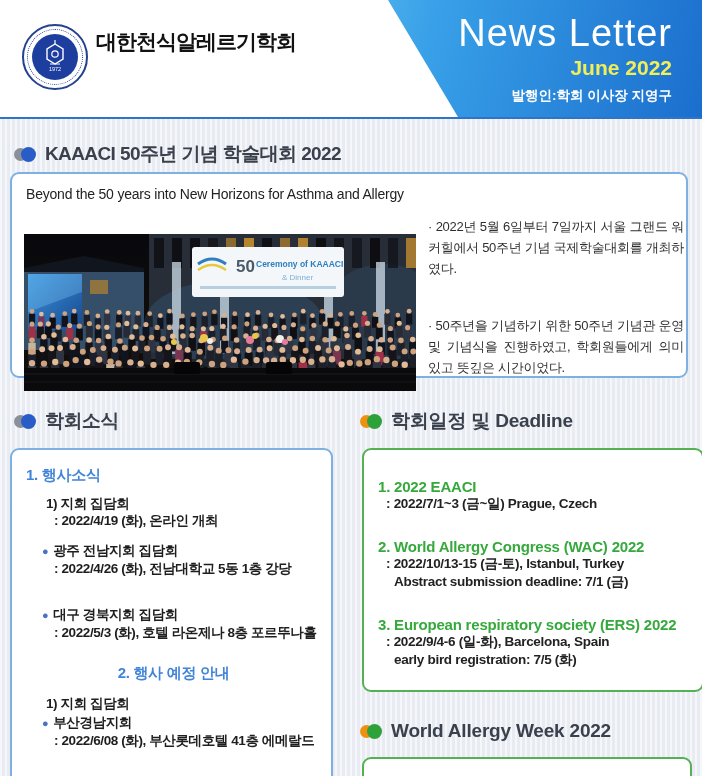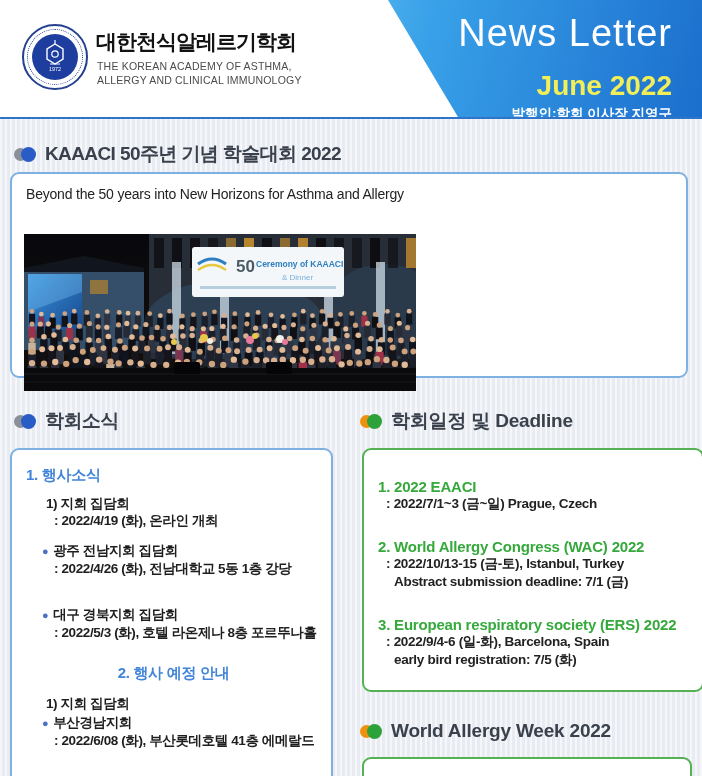--- a/index.html
+++ b/index.html
@@ -8,21 +8,21 @@
         background:#edf0f5;
         background-image:repeating-linear-gradient(90deg,rgba(255,255,255,.45) 0 2px,rgba(190,198,210,.10) 2px 5px);}
   
   .header{position:absolute;left:0;top:0;width:702px;height:118px;background:#ffffff;}
   .header-rule{position:absolute;left:0;top:117px;width:702px;height:2px;background:#2e74c8;}
   .header-blue{position:absolute;left:0;top:0;width:702px;height:117px;
                background:linear-gradient(105deg,#7ed7f8 28%,#38a0e8 60%,#1b6ecd 100%);
                clip-path:polygon(388px 0,702px 0,702px 117px,458px 117px);}
   .header-text{position:absolute;right:30px;top:12px;text-align:right;color:#fff;}
   .nl-title{font-size:38px;line-height:42px;letter-spacing:1px;font-weight:normal;color:#ffffff;}
-  .nl-issue{font-size:28px;line-height:24px;font-weight:bold;color:#f1ee58;margin-top:20px;}
+  .nl-issue{font-size:21px;line-height:24px;font-weight:bold;color:#f1ee58;margin-top:2px;}
   .nl-pub{font-size:13.5px;line-height:17px;color:#ffffff;margin-top:7px;font-weight:bold;}
   
   .logo{position:absolute;left:22px;top:24px;width:66px;height:66px;}
   .logo .outer{position:absolute;left:0;top:0;width:62px;height:62px;border-radius:50%;
                background:#fff;border:2px solid #24418f;}
   .logo .ring{position:absolute;left:5px;top:5px;width:54px;height:54px;border-radius:50%;
               border:1px dotted #24418f;}
   .logo .inner{position:absolute;left:10px;top:10px;width:46px;height:46px;border-radius:50%;
                background:#1d3e9e;display:flex;align-items:center;justify-content:center;}
   .org-ko{position:absolute;left:96px;top:28px;font-size:21px;font-weight:bold;color:#121212;
@@ -92,24 +92,20 @@
         <svg width="36" height="36" viewBox="0 0 36 36">
           <polygon points="18,5 26,10 26,20 18,25 10,20 10,10" fill="none" stroke="#ffffff" stroke-width="1.4"></polygon>
           <line x1="18" y1="1" x2="18" y2="5" stroke="#ffffff" stroke-width="1.2"></line>
           <circle cx="18" cy="15" r="3.2" fill="none" stroke="#ffffff" stroke-width="1.2"></circle>
           <line x1="13" y1="25" x2="23" y2="25" stroke="#ffffff" stroke-width="1"></line>
           <text x="18" y="32" font-size="5.5" fill="#ffffff" text-anchor="middle" font-family="Liberation Sans, sans-serif">1972</text>
         </svg>
       </span>
     </div>
     <div class="org-ko">대한천식알레르기학회</div>
-    <div class="org-en">
-      <div>THE KOREAN ACADEMY OF ASTHMA,</div>
-      <div>ALLERGY AND CLINICAL IMMUNOLOGY</div>
-    </div>
   </div>
   <div class="header-rule"></div>
 
   <div class="sec-head hd-congress">
     <span class="dots dots-blue">
         <i class="back"></i>
         <i class="front"></i>
       </span>
     <span class="sec-title">KAAACI 50주년 기념 학술대회 2022</span>
   </div>
@@ -561,20 +557,24 @@
         </g>
 
         <rect x="0" y="134" width="396" height="23" fill="#0a0a0d"></rect>
         <line x1="0" y1="140" x2="396" y2="140" stroke="#1d1d22" stroke-width="1"></line>
         <line x1="0" y1="148" x2="396" y2="148" stroke="#17171b" stroke-width="1"></line>
         <rect x="150" y="128" width="26" height="12" rx="2" fill="#050508"></rect>
         <rect x="242" y="128" width="26" height="12" rx="2" fill="#050508"></rect>
       </svg>
     </div>
 
+    <div class="congress-text">
+      <p>·  2022년 5월 6일부터 7일까지 서울 그랜드 워커힐에서 50주년 기념 국제학술대회를 개최하였다.</p>
+      <p>·  50주년을 기념하기 위한 50주년 기념관 운영 및 기념식을 진행하였고, 학회원들에게 의미있고 뜻깊은 시간이었다.</p>
+    </div>
   </div>
 
   <div class="sec-head hd-news">
     <span class="dots dots-blue">
         <i class="back"></i>
         <i class="front"></i>
       </span>
     <span class="sec-title">학회소식</span>
   </div>
 

